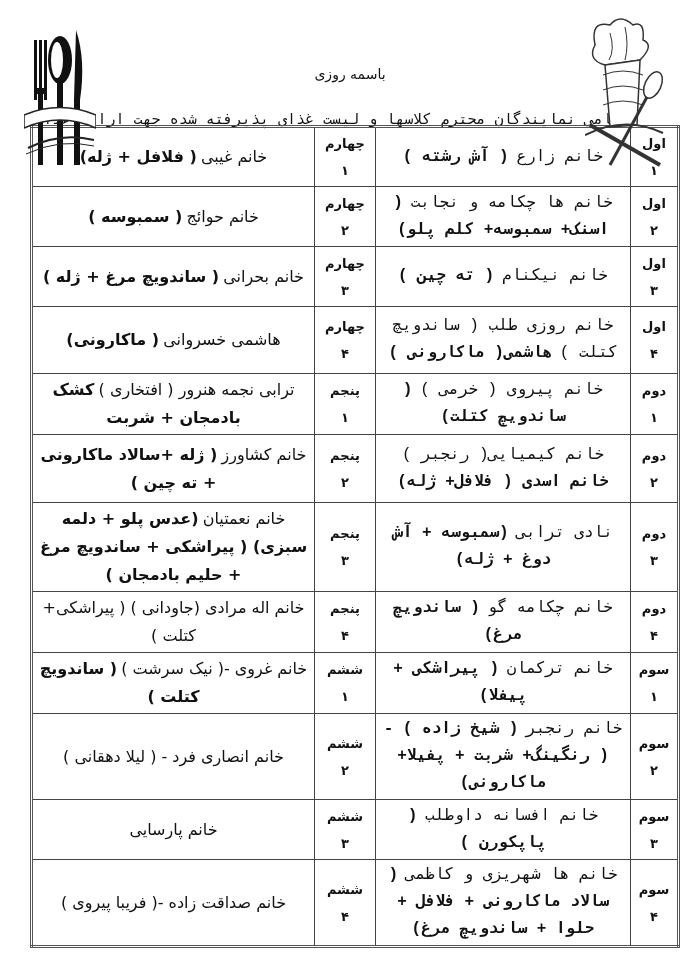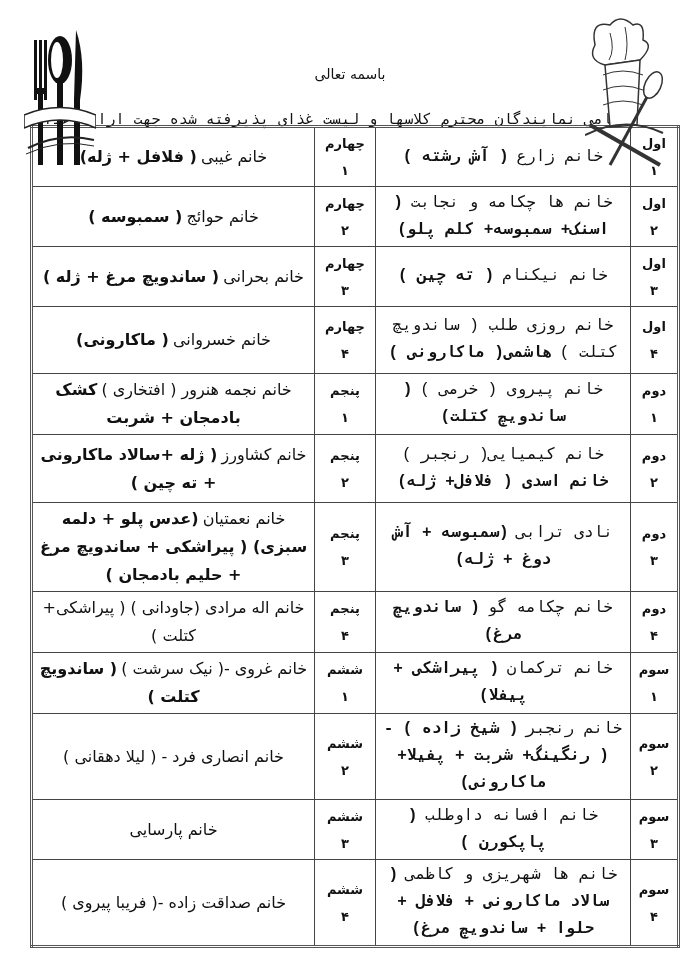--- a/index.html
+++ b/index.html
@@ -32,21 +32,21 @@
     td.rep-a { width: 246px; font-family: Liberation Mono, monospace; }
     td.grade2 { width: 52px; font-weight: bold; font-size: 13px; line-height: 30px; }
     td.rep-b { }
     .nm { font-size: 16px; }
     .fd { font-weight: bold; font-size: 16px; }
     .lbl { display: block; }
   </style>
 </head>
 <body>
 
-<div class="title1">باسمه تعالی</div>
+<div class="title1">باسمه روزی</div>
 <div class="title2">اسامی نمایندگان محترم کلاسها و لیست غذای پذیرفته شده جهت ارائه غذا</div>
 
 <svg class="deco deco-left" viewBox="0 0 72 150">
   <rect x="10" y="20" width="3" height="60" fill="#111"></rect>
   <rect x="15" y="20" width="3" height="60" fill="#111"></rect>
   <rect x="20" y="20" width="3" height="60" fill="#111"></rect>
   <rect x="10" y="68" width="13" height="6" fill="#111"></rect>
   <rect x="14" y="70" width="5" height="75" fill="#111"></rect>
   <ellipse cx="36" cy="40" rx="12" ry="24" fill="#111"></ellipse>
   <ellipse cx="33" cy="40" rx="6" ry="18" fill="#fff"></ellipse>
@@ -138,40 +138,40 @@
     </td>
     <td class="rep-a">
       <span class="nm">خانم روزی طلب ( ساندویچ کتلت )</span>
       <span class="fd">هاشمی( ماکارونی )</span>
     </td>
     <td class="grade2">
       <span class="lbl">چهارم</span>
       <span class="lbl">۴</span>
     </td>
     <td class="rep-b">
-      <span class="nm">خانم خسروانی</span>
+      <span class="nm">هاشمی خسروانی</span>
       <span class="fd">( ماکارونی)</span>
     </td>
   </tr>
 
   <tr style="height: 59px;">
     <td class="grade">
       <span class="lbl">دوم</span>
       <span class="lbl">۱</span>
     </td>
     <td class="rep-a">
       <span class="nm">خانم پیروی ( خرمی )</span>
       <span class="fd">( ساندویچ کتلت)</span>
     </td>
     <td class="grade2">
       <span class="lbl">پنجم</span>
       <span class="lbl">۱</span>
     </td>
     <td class="rep-b">
-      <span class="nm">خانم نجمه هنرور ( افتخاری )</span>
+      <span class="nm">ترابی نجمه هنرور ( افتخاری )</span>
       <span class="fd">کشک بادمجان + شربت</span>
     </td>
   </tr>
 
   <tr style="height: 68px;">
     <td class="grade">
       <span class="lbl">دوم</span>
       <span class="lbl">۲</span>
     </td>
     <td class="rep-a">

